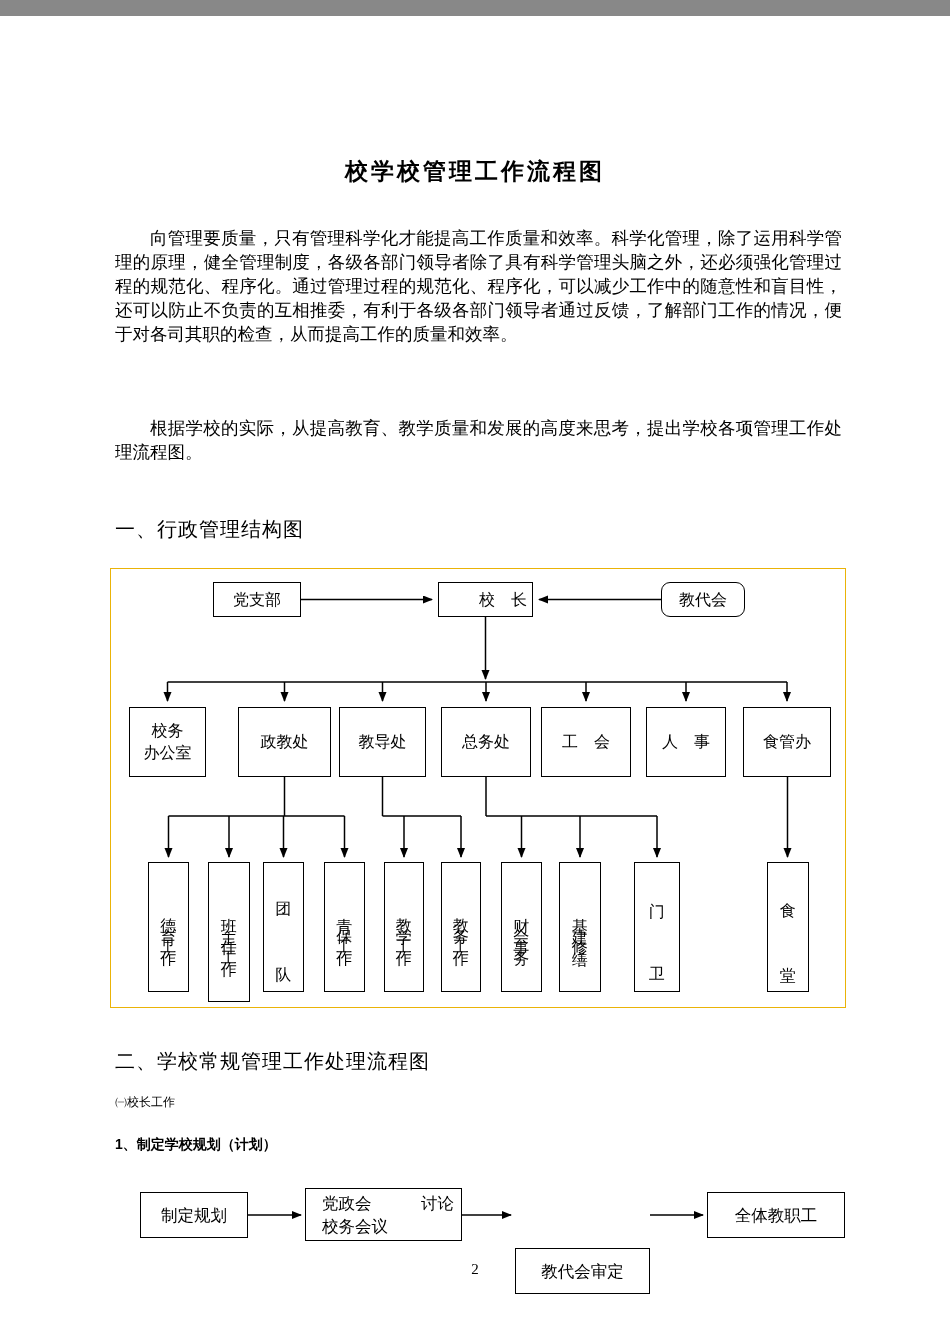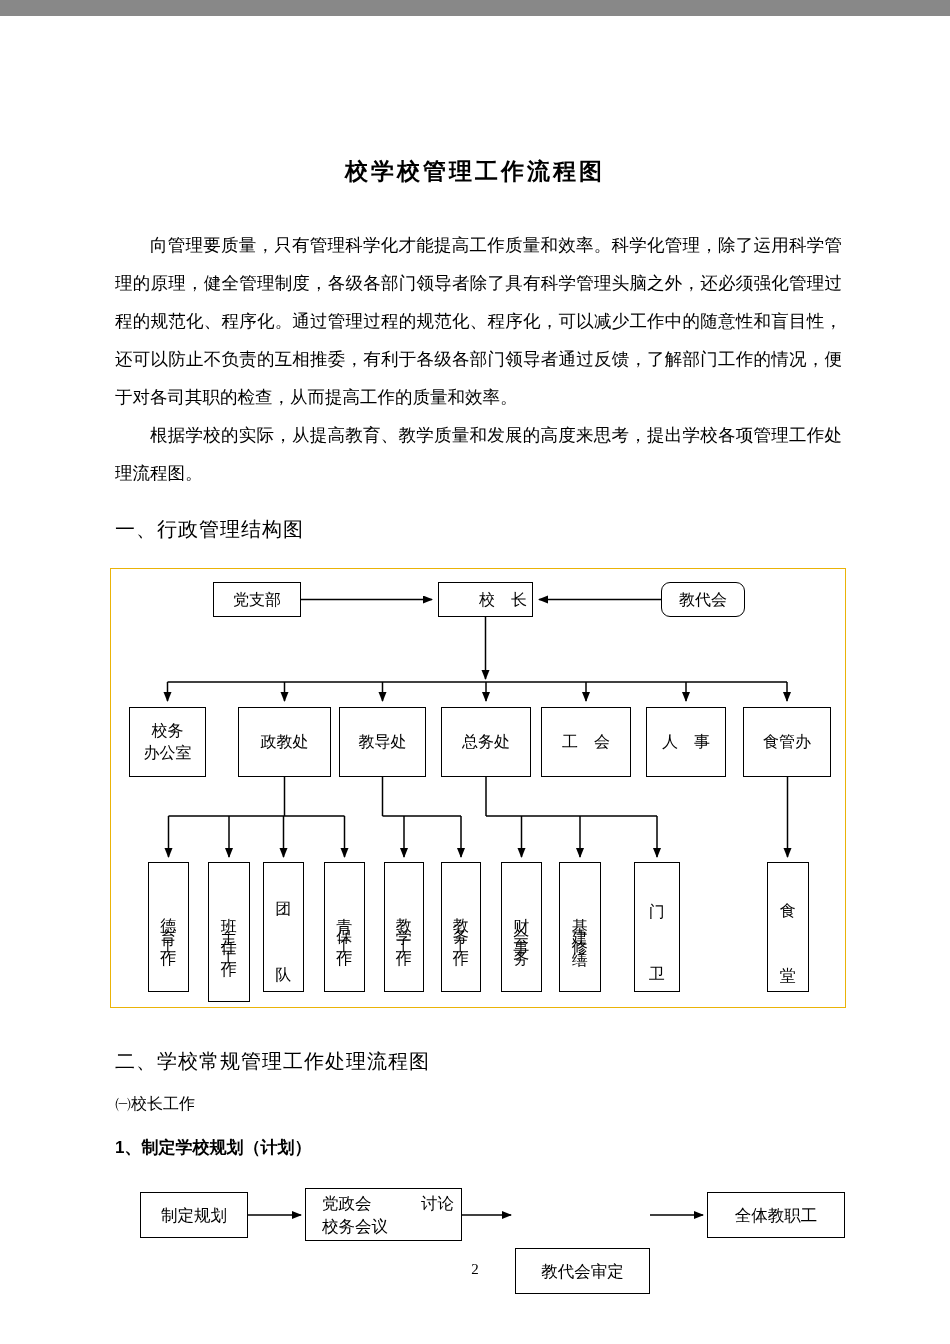--- a/index.html
+++ b/index.html
@@ -9,30 +9,30 @@
     background:#ffffff; color:#000;
     font-family:"Liberation Serif","DejaVu Serif",serif;
     overflow:hidden;
   }
   .doc-title {
     position:absolute; top:140px; left:0; width:100%;
     text-align:center; font-size:23px; font-weight:bold; letter-spacing:3px;
   }
   .body-para {
     position:absolute; left:115px; width:727px;
-    font-size:17.5px; line-height:38px; text-align:justify; text-indent:2em;
+    font-size:17.5px; line-height:24px; text-align:justify; text-indent:2em;
   }
   .para1 { top:210px; }
   .para2 { top:400px; }
   .sec-heading { position:absolute; left:115px; font-size:20px; letter-spacing:1px; }
   .sec1 { top:500px; }
   .sec2 { top:1032px; }
-  .sub-heading { position:absolute; left:115px; top:1078px; font-size:16px; }
+  .sub-heading { position:absolute; left:115px; top:1078px; font-size:12px; }
   .item-heading {
-    position:absolute; left:115px; top:1120px; font-size:17px; font-weight:bold;
+    position:absolute; left:115px; top:1120px; font-size:14px; font-weight:bold;
     font-family:"Liberation Sans","DejaVu Sans",sans-serif;
   }
   .chart {
     position:absolute; left:110px; top:552px; width:736px; height:440px;
     border:1px solid #eab308;
   }
   .chart svg { position:absolute; left:0; top:0; }
   .cbox {
     position:absolute; border:1.5px solid #000; background:#fff;
     display:flex; align-items:center; justify-content:center;

